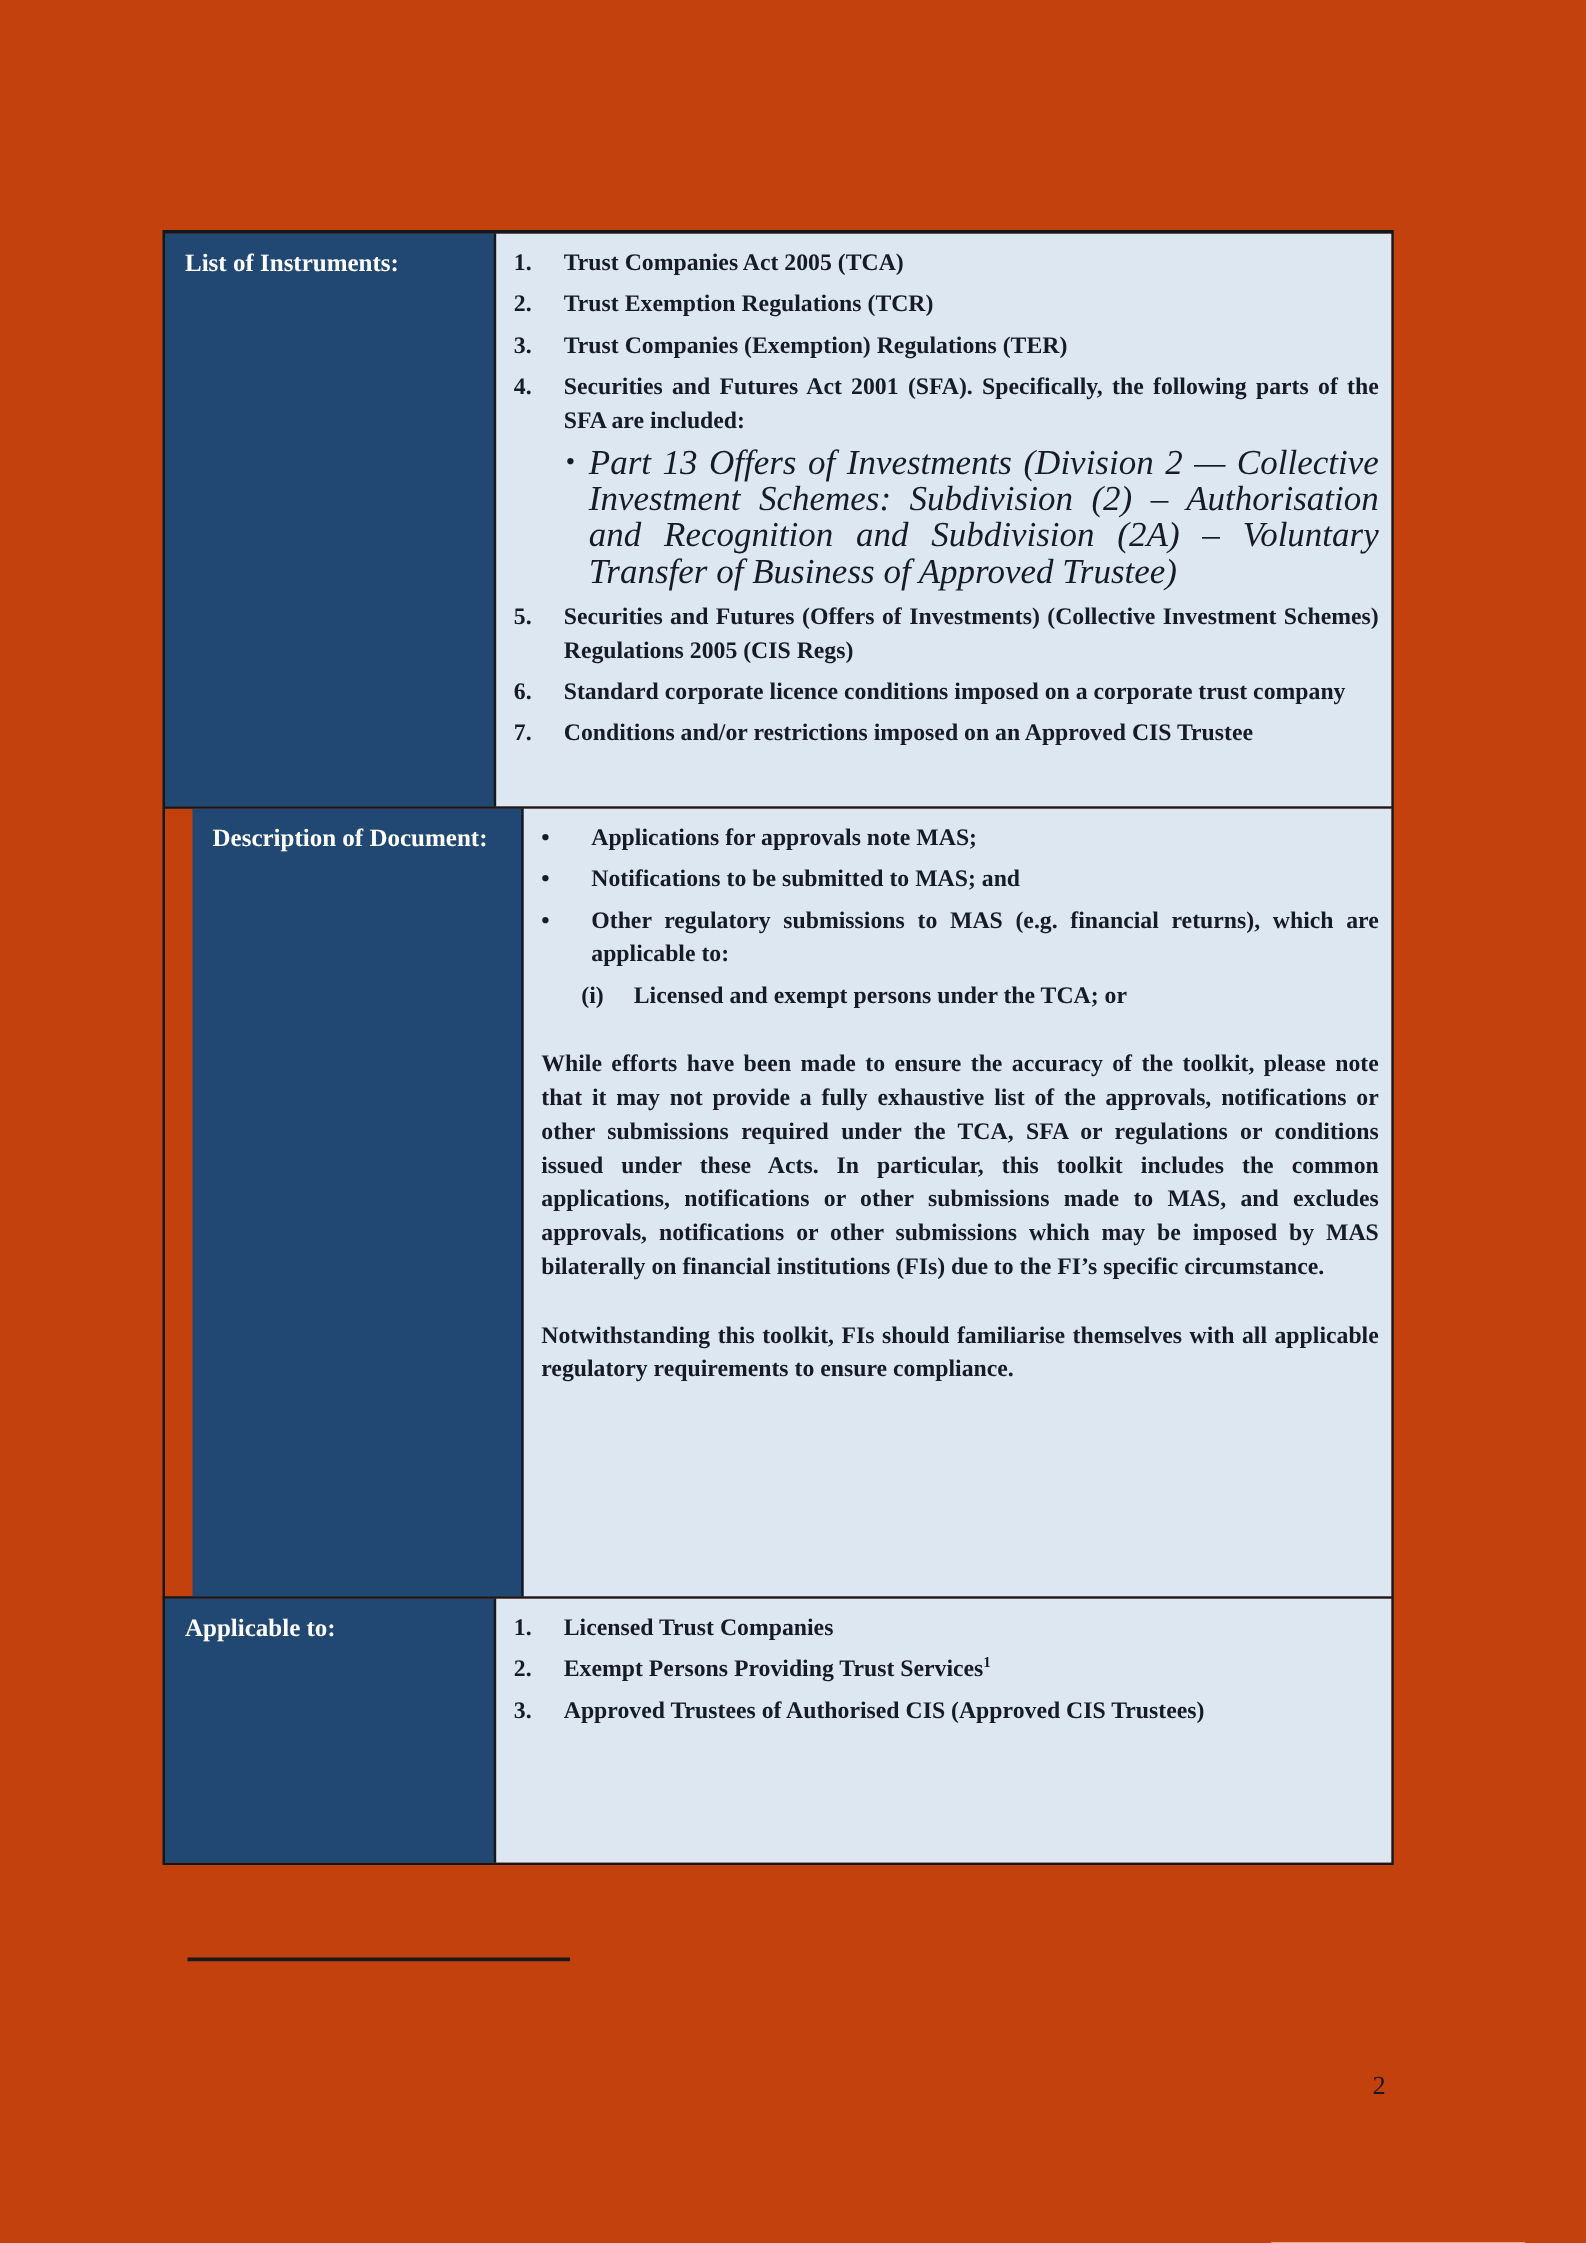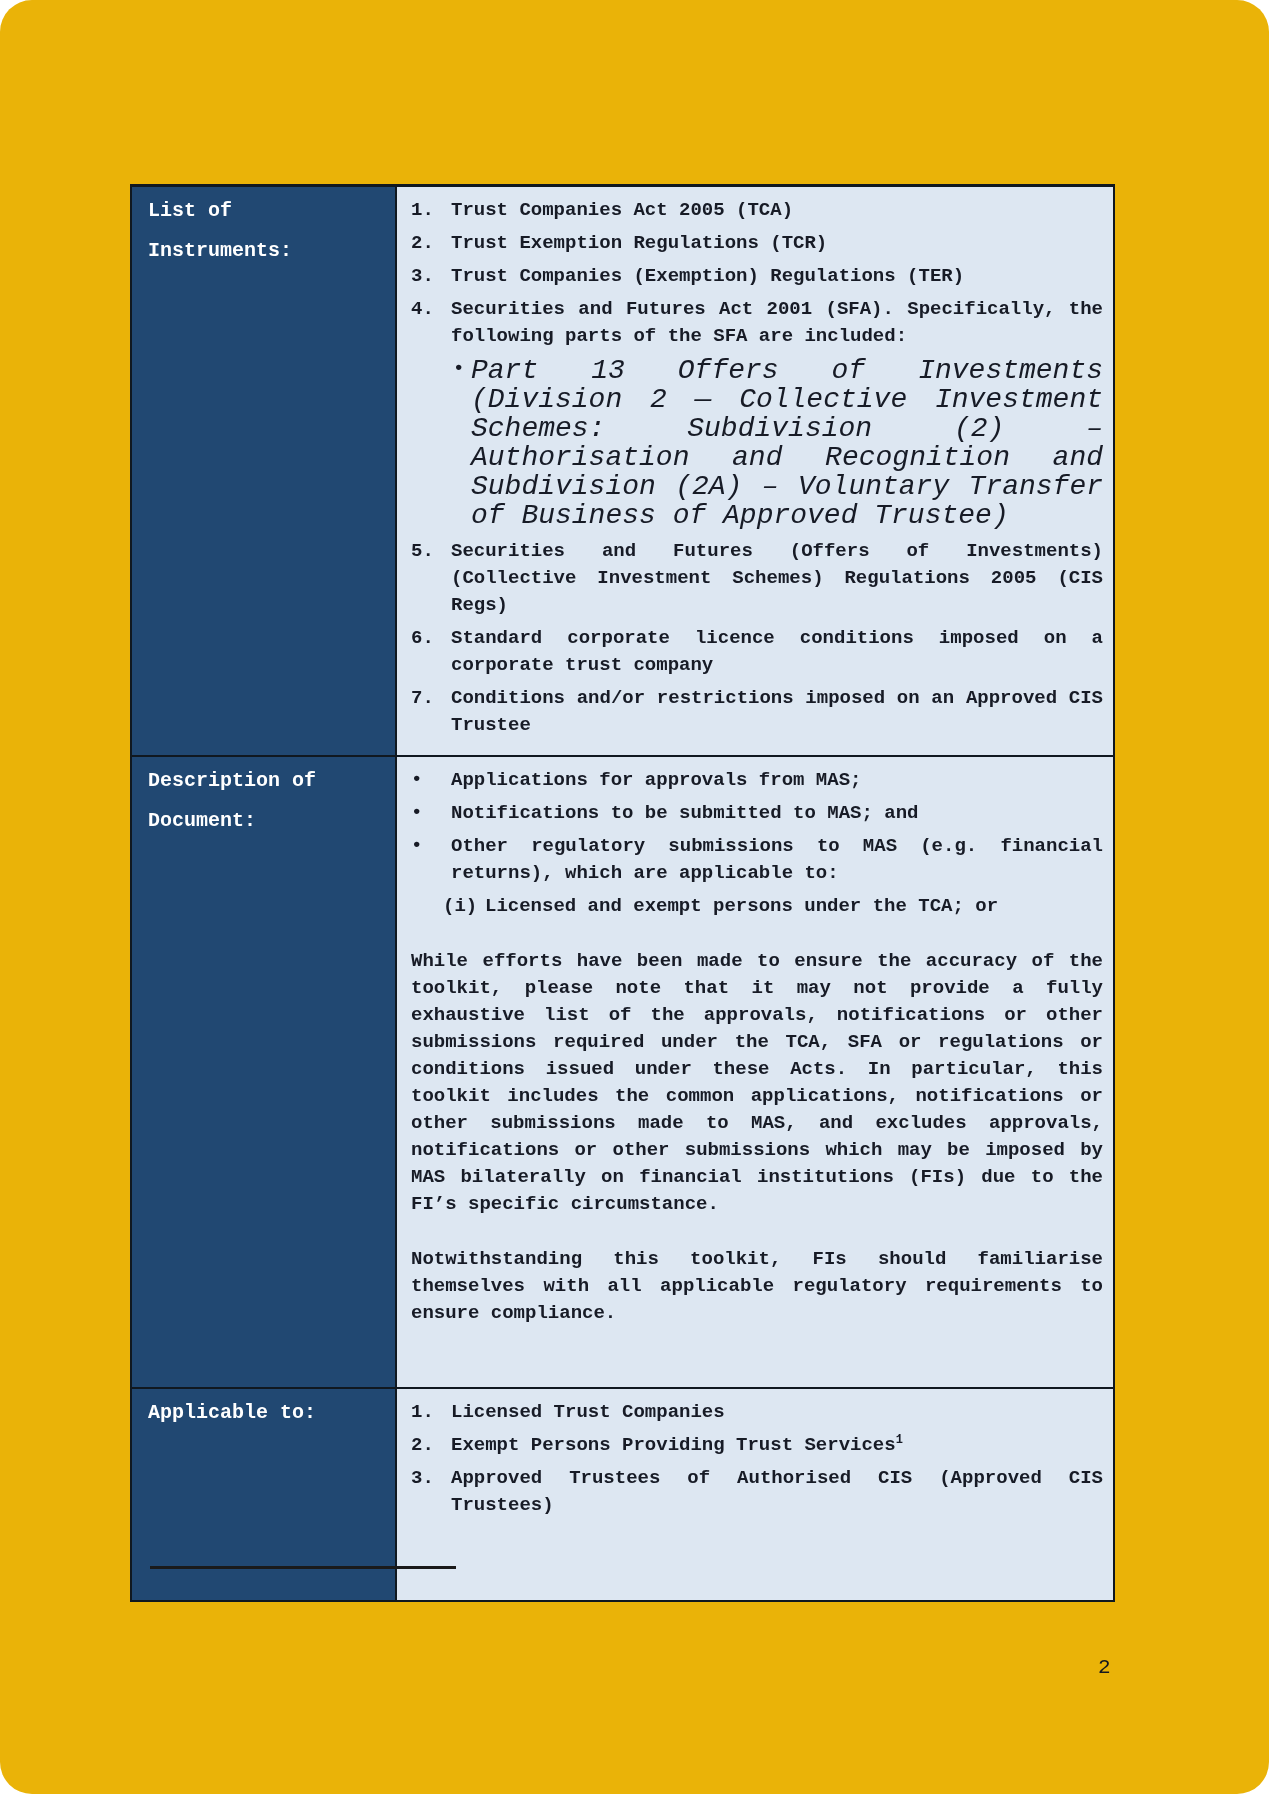--- a/index.html
+++ b/index.html
@@ -1,24 +1,24 @@
 <!DOCTYPE html>
 <html><head>
 <meta charset="utf-8">
 <style>
   html,body{margin:0;padding:0;background:#ffffff;}
-  .page{position:relative;width:1269px;height:1794px;background:#eab308;
-        font-family:Liberation Mono, monospace;color:#171b26;overflow:hidden;border-radius:32px;}
+  .page{position:relative;width:1269px;height:1794px;background:#c2410c;
+        font-family:Liberation Serif, serif;color:#171b26;overflow:hidden;}
 
   .doc-table{position:absolute;left:130px;top:184px;width:985px;box-sizing:border-box;
              border:2px solid #101820;border-top-width:3px;}
   .trow{display:flex;border-top:2px solid #101820;}
   .trow:first-child{border-top:0;}
   .r1{min-height:458px;}
-  .r2{min-height:630px;}
+  .r2{min-height:630px;padding-left:22px;}
   .r3{min-height:211px;}
 
   .lcell{flex:0 0 265px;width:265px;box-sizing:border-box;background:#214872;color:#ffffff;
          font-weight:bold;font-size:20px;line-height:40px;padding:4px 16px 4px 16px;
          border-right:2px solid #101820;}
   .ccell{flex:1;box-sizing:border-box;background:#dde7f2;color:#171b26;font-weight:bold;
          font-size:19px;line-height:27px;padding:10px 10px 10px 14px;}
 
   .li{display:flex;margin:0 0 6px 0;}
   .mk{flex:0 0 40px;}
@@ -87,21 +87,21 @@
           <span class="tx">Conditions and/or restrictions imposed on an Approved CIS Trustee</span>
         </div>
       </div>
     </div>
 
     <div class="trow r2">
       <div class="lcell">Description of Document:</div>
       <div class="ccell">
         <div class="li">
           <span class="mk">•</span>
-          <span class="tx">Applications for approvals from MAS;</span>
+          <span class="tx">Applications for approvals note MAS;</span>
         </div>
         <div class="li">
           <span class="mk">•</span>
           <span class="tx">Notifications to be submitted to MAS; and</span>
         </div>
         <div class="li">
           <span class="mk">•</span>
           <span class="tx">Other regulatory submissions to MAS (e.g. financial returns), which are applicable to:</span>
         </div>
         <div class="si">

